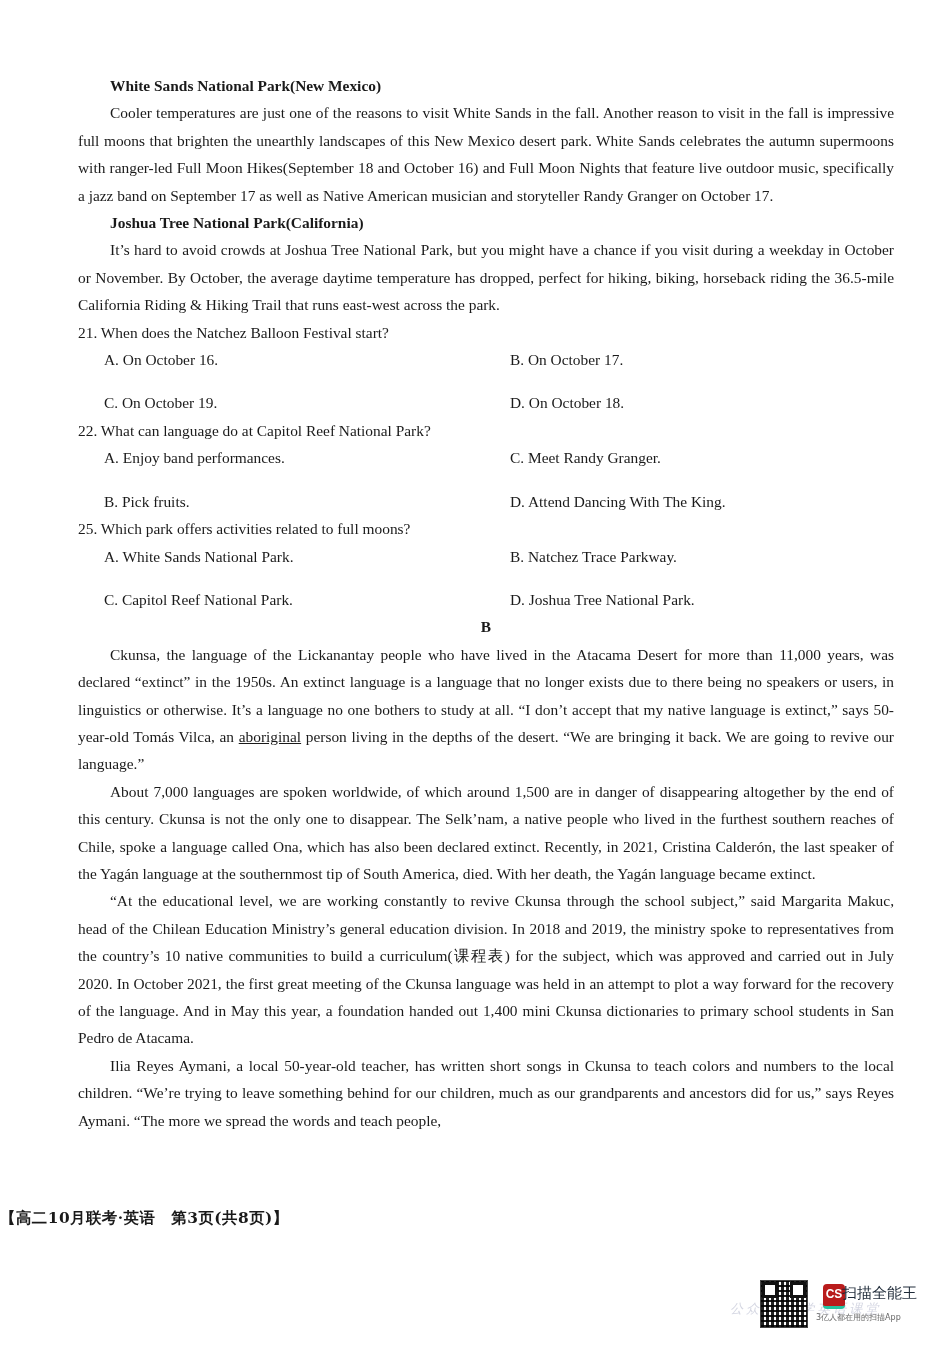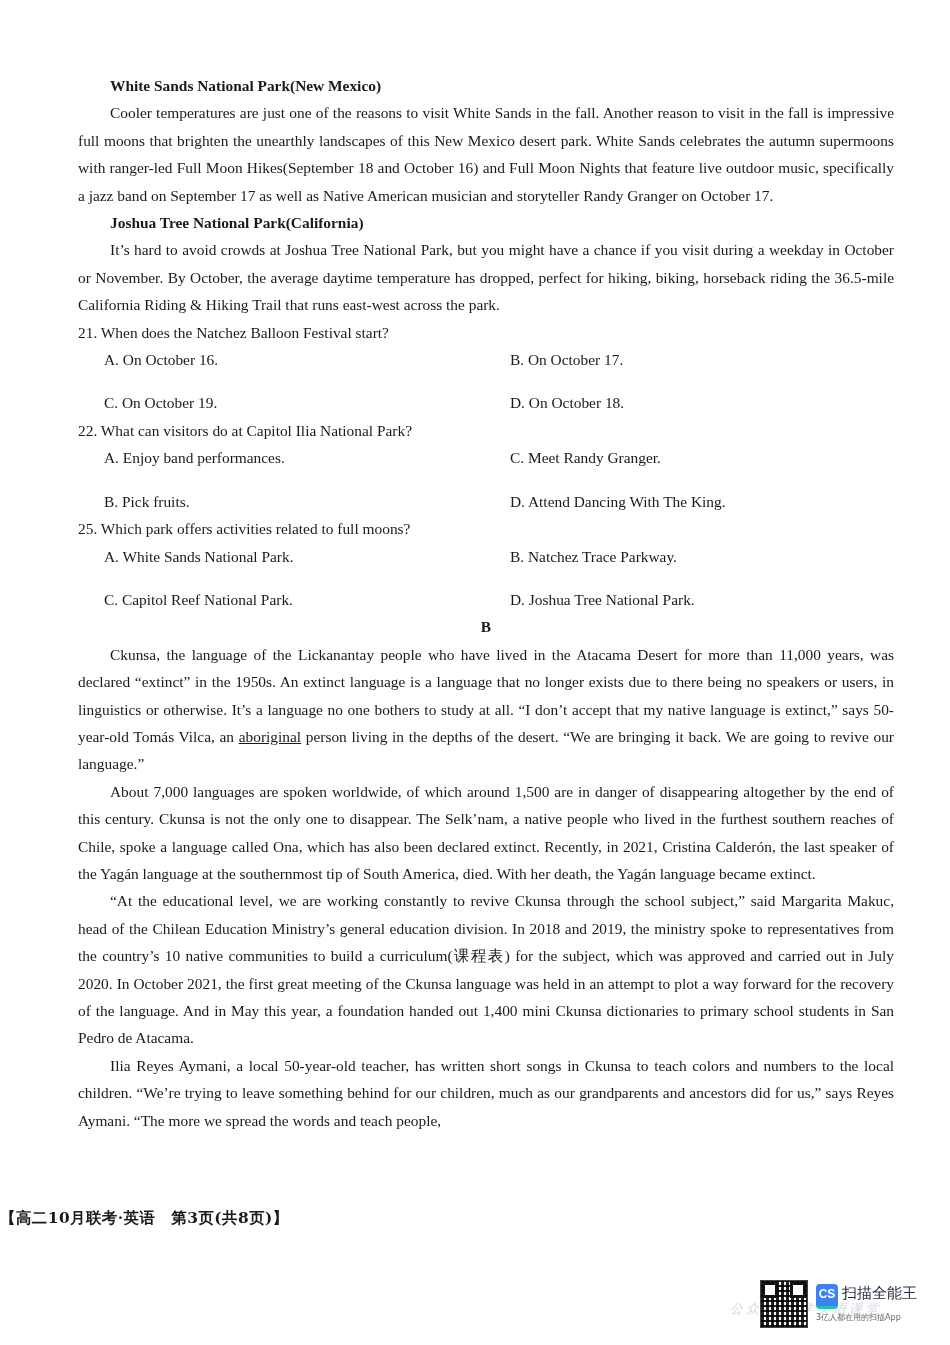--- a/index.html
+++ b/index.html
@@ -30,22 +30,22 @@
         repeating-linear-gradient(0deg, #222 0 2px, #fff 2px 5px);
       background-blend-mode: multiply;
       border: 1px solid #444;
     }
     .qr::before, .qr::after {
       content: ""; position: absolute; width: 10px; height: 10px; border: 3px solid #111; background: #fff;
     }
     .qr::before { left: 1px; top: 1px; }
     .qr::after { right: 1px; top: 1px; }
     .cs-logo {
-      position: absolute; left: 56px; top: 4px; width: 22px; height: 22px; border-radius: 4px;
-      background: #3b82f6; color: #fff; font-family: "Liberation Sans", sans-serif;
+      position: absolute; left: 63px; top: 4px; width: 22px; height: 22px; border-radius: 4px;
+      background: #b91c1c; color: #fff; font-family: "Liberation Sans", sans-serif;
       font-weight: bold; font-size: 12px; text-align: center; line-height: 20px;
       border-bottom: 3px solid #25c4a0;
     }
     .cs-name { position: absolute; left: 82px; top: 4px; font-family: "DejaVu Sans", sans-serif; font-size: 15px; color: #1e2a38; }
     .cs-tag { position: absolute; left: 56px; top: 32px; font-family: "DejaVu Sans", sans-serif; font-size: 8px; color: #666; white-space: nowrap; text-align: center; }
     .watermark {
       position: absolute; left: 730px; top: 1300px; font-family: "DejaVu Serif", serif;
       font-size: 13px; color: rgba(160,165,190,0.45); font-style: italic; letter-spacing: 3px; white-space: nowrap;
     }
   </style>
@@ -64,21 +64,21 @@
     <div class="q"><span>21.</span> <span>When does the Natchez Balloon Festival start?</span></div>
     <div class="opts">
       <div class="opt">A. On October 16.</div>
       <div class="opt">B. On October 17.</div>
       <div class="opt">C. On October 19.</div>
       <div class="opt">D. On October 18.</div>
     </div>
   </div>
 
   <div>
-    <div class="q"><span>22.</span> <span>What can visitors do at Capitol Ilia National Park?</span></div>
+    <div class="q"><span>22.</span> <span>What can language do at Capitol Reef National Park?</span></div>
     <div class="opts">
       <div class="opt">A. Enjoy band performances.</div>
       <div class="opt">C. Meet Randy Granger.</div>
       <div class="opt">B. Pick fruits.</div>
       <div class="opt">D. Attend Dancing With The King.</div>
     </div>
   </div>
 
   <div>
     <div class="q"><span>25.</span> <span>Which park offers activities related to full moons?</span></div>

